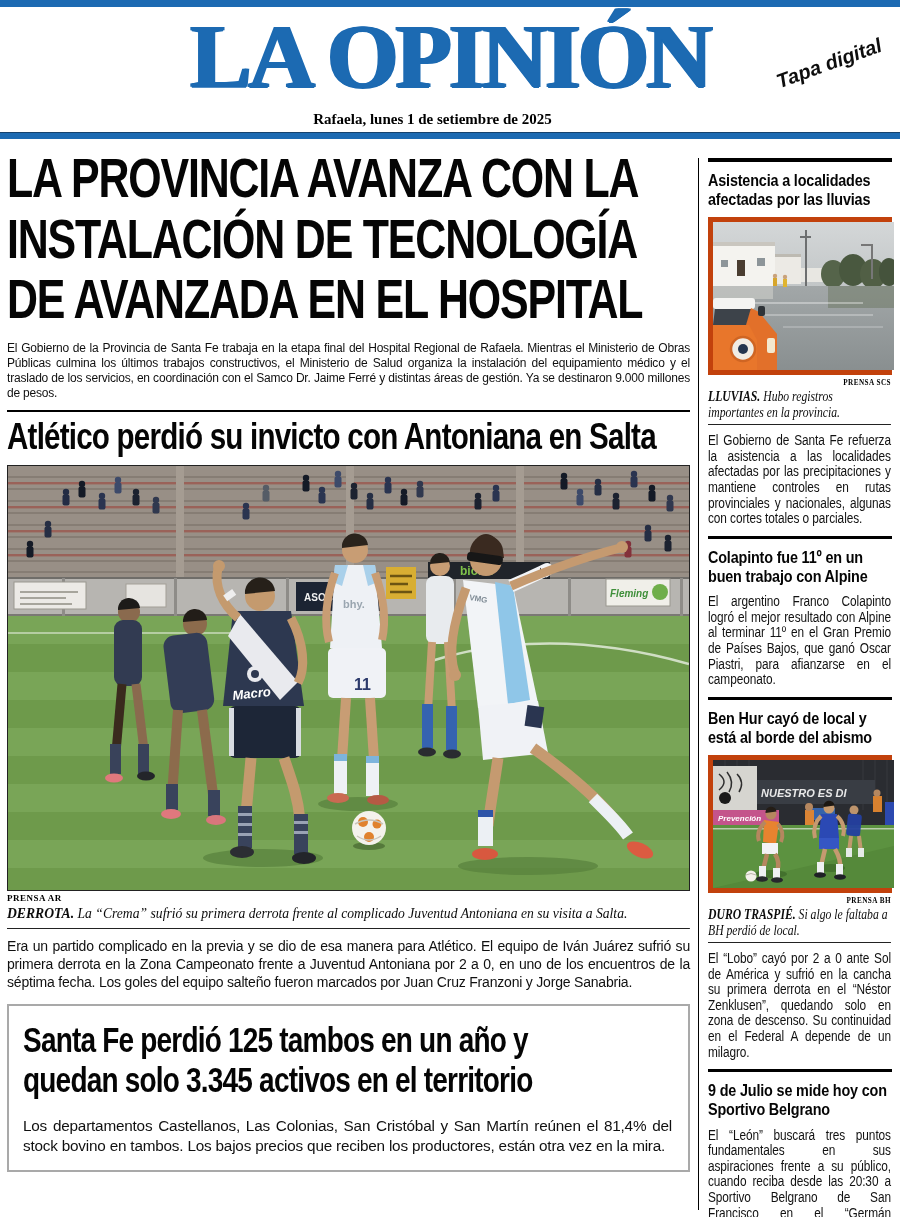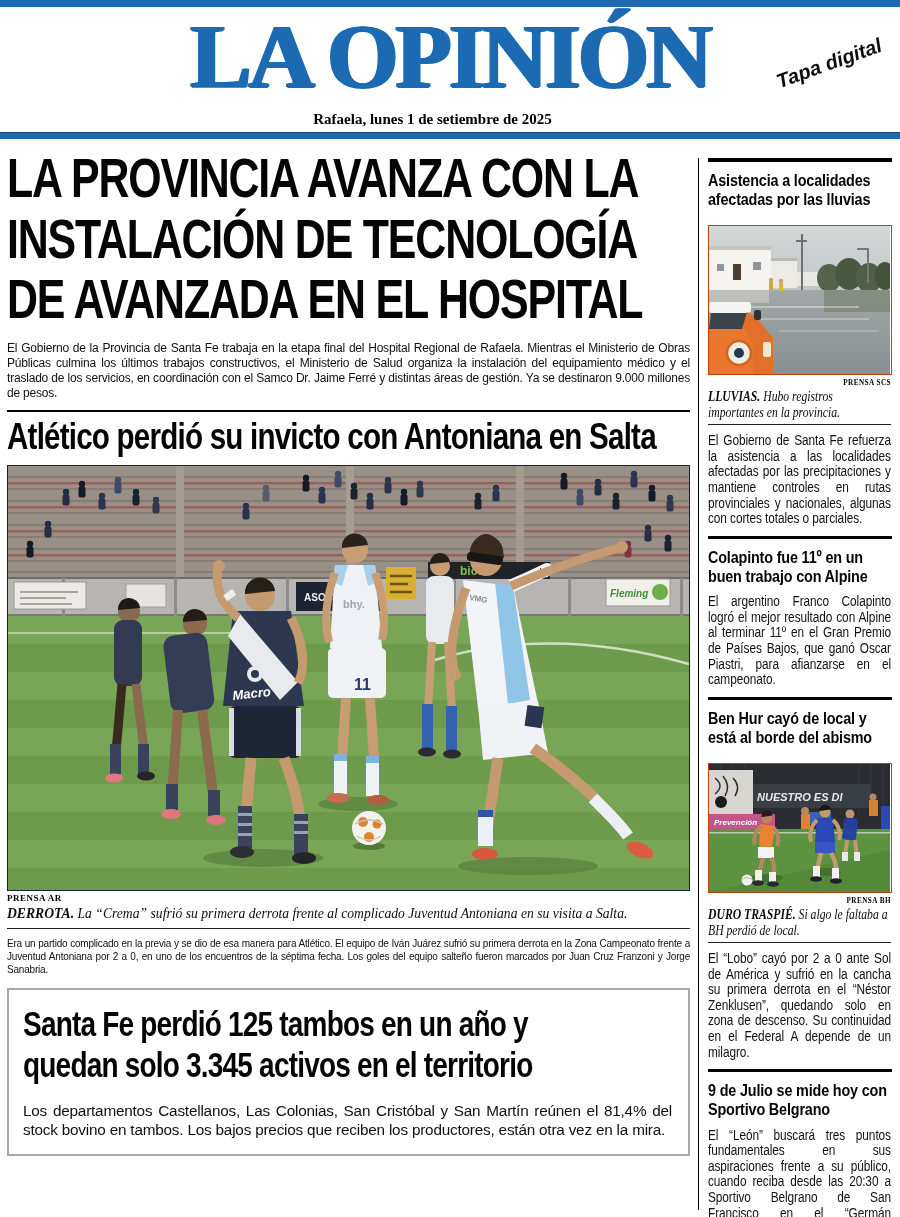--- a/index.html
+++ b/index.html
@@ -28,36 +28,36 @@
   .h2wrap{width:854px;transform:scaleX(0.8);transform-origin:left top;}
   .h2line{font-size:37px;font-weight:bold;letter-spacing:-1px;line-height:1.12;
         white-space:nowrap;color:#050505;}
   .photoframe{margin-top:8px;border:1px solid #222;line-height:0;}
   .credit{font-family:"Liberation Serif",serif;font-weight:bold;font-size:9px;
         letter-spacing:0.5px;margin-top:2px;}
   .mcond{width:776px;transform:scaleX(0.88);transform-origin:left top;}
   .caption{font-family:"Liberation Serif",serif;font-style:italic;font-size:15.5px;
         line-height:1.2;padding:1px 0 5px 0;border-bottom:1px solid #222;color:#0c0c0c;}
   .capLead{font-weight:bold;}
-  .mbody{margin-top:8px;font-size:10px;line-height:1.3;letter-spacing:-0.2px;
+  .mbody{margin-top:8px;font-size:14px;line-height:1.3;letter-spacing:-0.2px;
         text-align:justify;color:#101010;}
   .box{margin-top:12px;border:2px solid #a9a9a9;padding:14px 16px 14px 14px;}
   .bhwrap{width:815px;transform:scaleX(0.8);transform-origin:left top;}
   .bhline{font-size:35px;font-weight:bold;letter-spacing:-1px;line-height:1.17;
         white-space:nowrap;color:#050505;}
   .boxdeck{margin-top:15px;font-size:15.3px;line-height:1.28;letter-spacing:-0.2px;
         text-align:justify;color:#101010;}
   
   .colrule{position:absolute;left:698px;top:158px;width:1px;height:1052px;background:#000;}
   .sidebar{position:absolute;left:708px;top:150px;width:184px;}
   .sbar{height:4px;background:#000;margin-top:8px;}
   .scond{width:216px;transform:scaleX(0.847);transform-origin:left top;}
   .sh{font-size:17px;font-weight:bold;line-height:1.13;letter-spacing:-0.2px;
         margin-top:9px;color:#050505;}
-  .sphoto{margin-top:16px;border:1px solid #c2410c;line-height:0;}
+  .sphoto{margin-top:8px;border:5px solid #c2410c;line-height:0;}
   .scredit{font-family:"Liberation Serif",serif;font-weight:bold;font-size:8.5px;
         letter-spacing:0.5px;text-align:right;margin-top:2px;}
   .scap{font-family:"Liberation Serif",serif;font-style:italic;font-size:13.8px;
         line-height:1.12;padding:2px 0 4px 0;border-bottom:1px solid #222;color:#0c0c0c;}
   .sbody{margin-top:8px;font-size:14px;line-height:1.11;letter-spacing:-0.1px;
         text-align:justify;color:#111;}
   .sbody{line-height:15.6px;}
   .sdiv{height:3px;background:#000;margin:9px 0;}
   svg{display:block;}
 </style>

